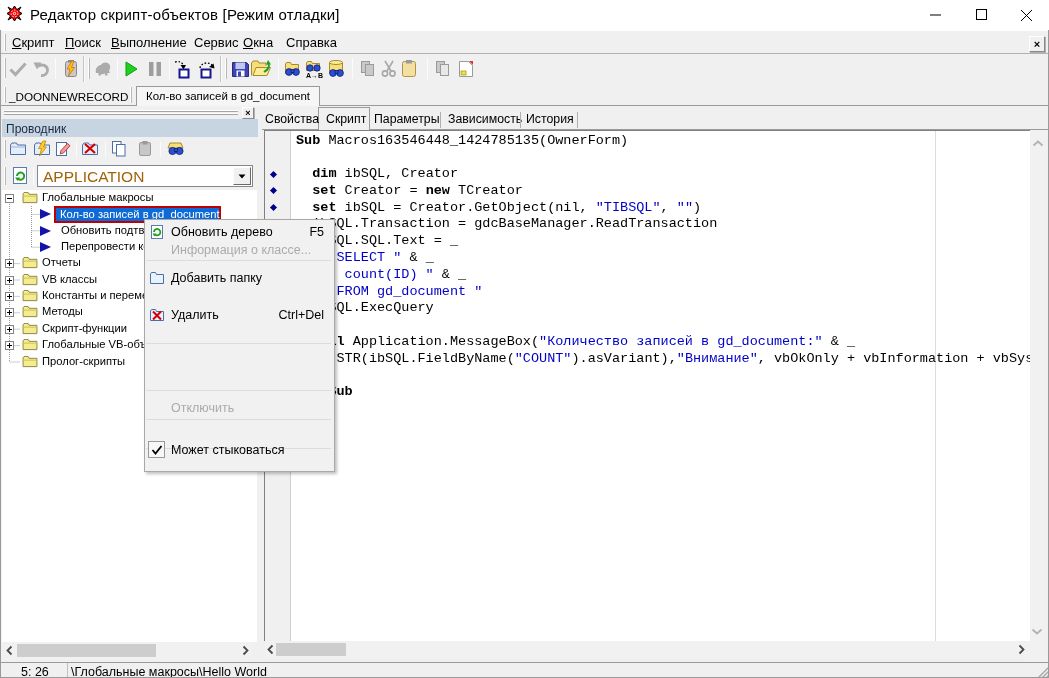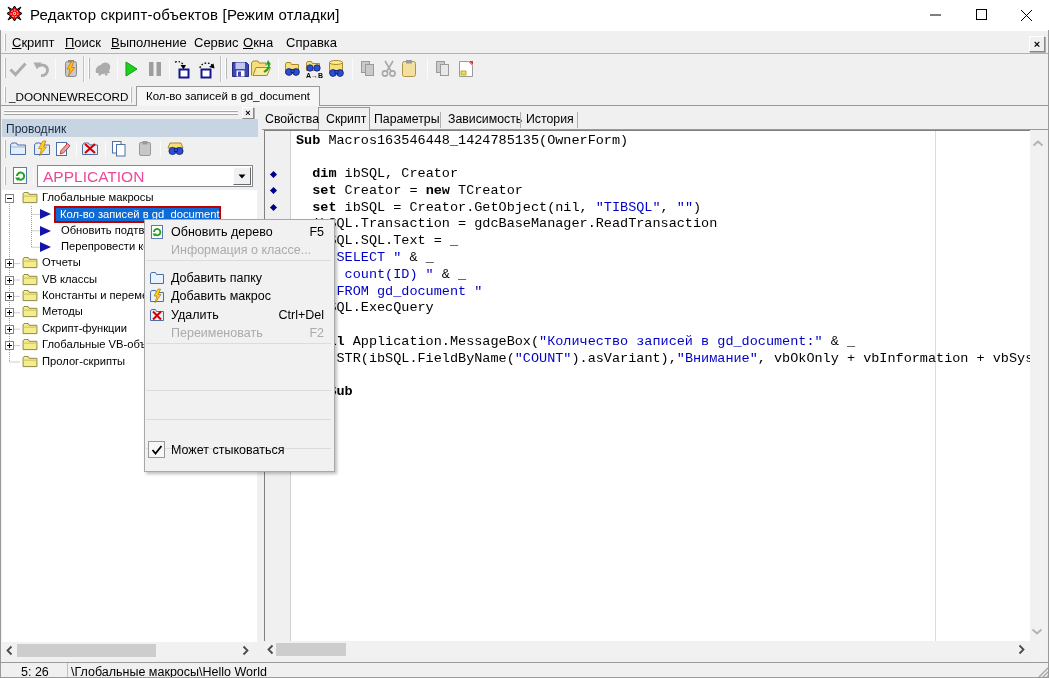--- a/index.html
+++ b/index.html
@@ -21,21 +21,21 @@
 #evtname { left:9px; top:89.5px; font-size:11.7px; color:#000; }
 #tab2 { left:136px; top:86px; width:184px; height:20px; background:#f6f6f6; border:1px solid #9a9a9a; border-bottom:0; font-size:11.5px; color:#000; text-align:center; padding-top:3px; white-space:nowrap; overflow:hidden; }
 
 #lpanel { left:2px; top:107px; width:256px; height:553px; background:#f0f0f0; }
 #lphdr { left:2px; top:119px; width:256px; height:18px; background:#c7d5e3; color:#1b2a42; font-size:12px; padding:2.5px 0 0 4px; }
 #lptree { left:2px; top:190px; width:255px; height:452px; background:#ffffff; }
 
 .btn3d { background:#f0f0f0; border:1px solid; border-color:#ffffff #8a8a8a #8a8a8a #ffffff; box-shadow:1px 1px 0 #b0b0b0; }
 
 #combo { left:37px; top:165px; width:216px; height:22px; background:#ffffff; border:1px solid #828790; }
-#combo-text { left:5px; top:2px; font-size:15.5px; color:#ec4899; }
+#combo-text { left:5px; top:2px; font-size:15.5px; color:#a16207; }
 #combo-btn { right:1px; top:1px; width:18px; height:18px; background:#f0f0f0; border:1px solid; border-color:#fdfdfd #6a6a6a #6a6a6a #fdfdfd; }
 
 .trow { position:absolute; font-size:11.2px; color:#000; white-space:nowrap; }
 .folder { position:absolute; width:16px; height:12px; }
 .expander { position:absolute; width:9px; height:9px; background:#fff; border:1px solid #848484; }
 .expander:before { content:""; position:absolute; left:1px; top:3px; width:5px; height:1px; background:#000; }
 .expander.plus:after { content:""; position:absolute; left:3px; top:1px; width:1px; height:5px; background:#000; }
 .arrow { position:absolute; width:0; height:0; border-left:11px solid #1414ad; border-top:5px solid transparent; border-bottom:5px solid transparent; }
 
 .sbtrack { background:#f1f1f1; }
@@ -430,41 +430,33 @@
   <div class="mi dis" style="top:22px">
       <span class="lbl">Информация о классе...</span>
     </div>
   <div class="msep" style="top:41px"></div>
   <div class="mi" style="top:49.5px">
     <svg class="micon">
         <path d="M1.5,13.5 V4 l1,-1.5 h4 l1,2 h7 v9 z" fill="#e8f2fc" stroke="#4a6ea8"></path>
       </svg>
     <span class="lbl">Добавить папку</span>
   </div>
-  <div class="mi" style="top:68px">
-    <svg class="micon">
-        <path d="M1.5,13.5 V4 l1,-1.5 h4 l1,2 h7 v9 z" fill="#e8f2fc" stroke="#4a6ea8"></path>
-        <polygon points="9,1 5,8 8,8 6,15 12,6.5 9.2,6.5 11.5,1" fill="#ffd01e" stroke="#b87800" stroke-width="0.7"></polygon>
-      </svg>
-    <span class="lbl">Добавить макрос</span>
-  </div>
   <div class="mi" style="top:86.5px">
     <svg class="micon">
         <path d="M1.5,13.5 V4 l1,-1.5 h4 l1,2 h7 v9 z" fill="#e8f2fc" stroke="#4a6ea8"></path>
         <path d="M4,4.5 L12,12.5 M12,4.5 L4,12.5" stroke="#d40000" stroke-width="2"></path>
       </svg>
     <span class="lbl">Удалить</span>
       <span class="sc">Ctrl+Del</span>
   </div>
-  <div class="mi dis" style="top:105px">
-      <span class="lbl">Переименовать</span>
-      <span class="sc">F2</span>
-    </div>
   <div class="msep" style="top:124px"></div>
   <div class="msep" style="top:171px"></div>
+  <div class="mi dis" style="top:180px">
+      <span class="lbl">Отключить</span>
+    </div>
   <div class="msep" style="top:199.5px"></div>
   <div class="msep" style="top:229px"></div>
   <div class="mi" style="top:222px">
     <div style="position:absolute;left:3px;top:0;width:17px;height:17px;background:#f7f7f7;border:1px solid #9a9a9a"></div>
     <svg class="micon" style="left:4px;top:1px">
         <path d="M3.5,8 l3,3.5 L12.5,4" fill="none" stroke="#000" stroke-width="1.8"></path>
       </svg>
     <span class="lbl">Может стыковаться</span>
   </div>
 </div>

